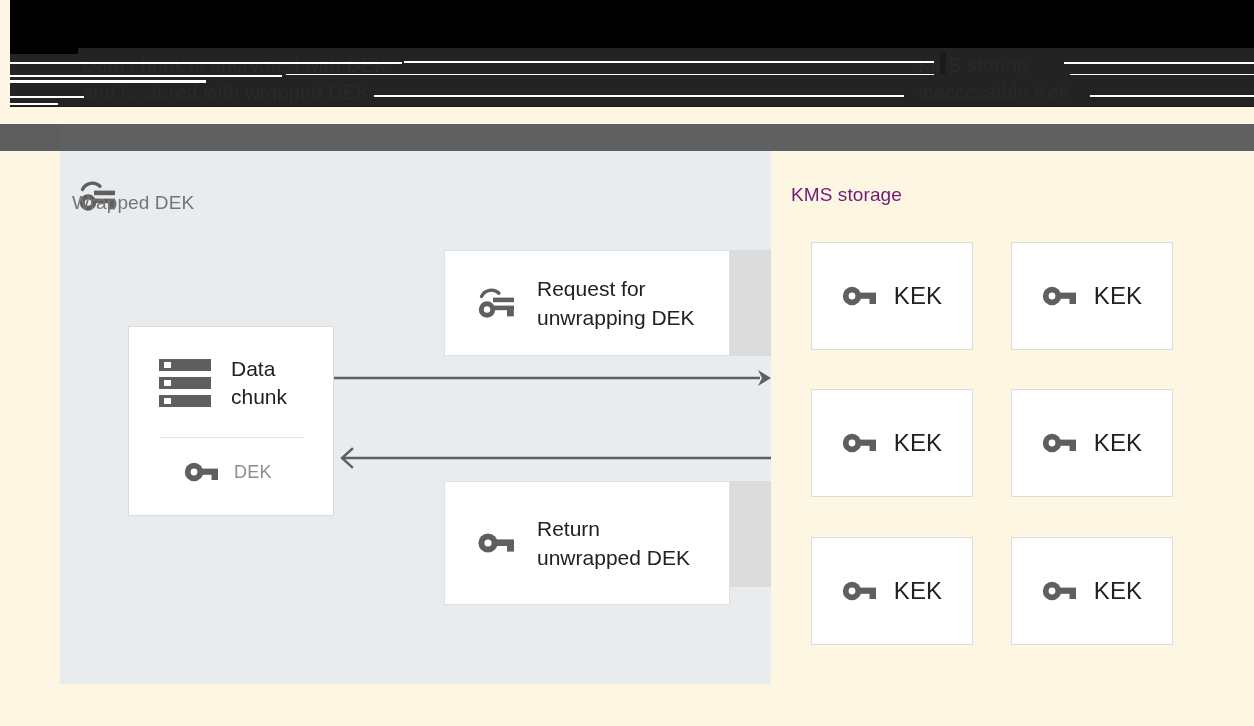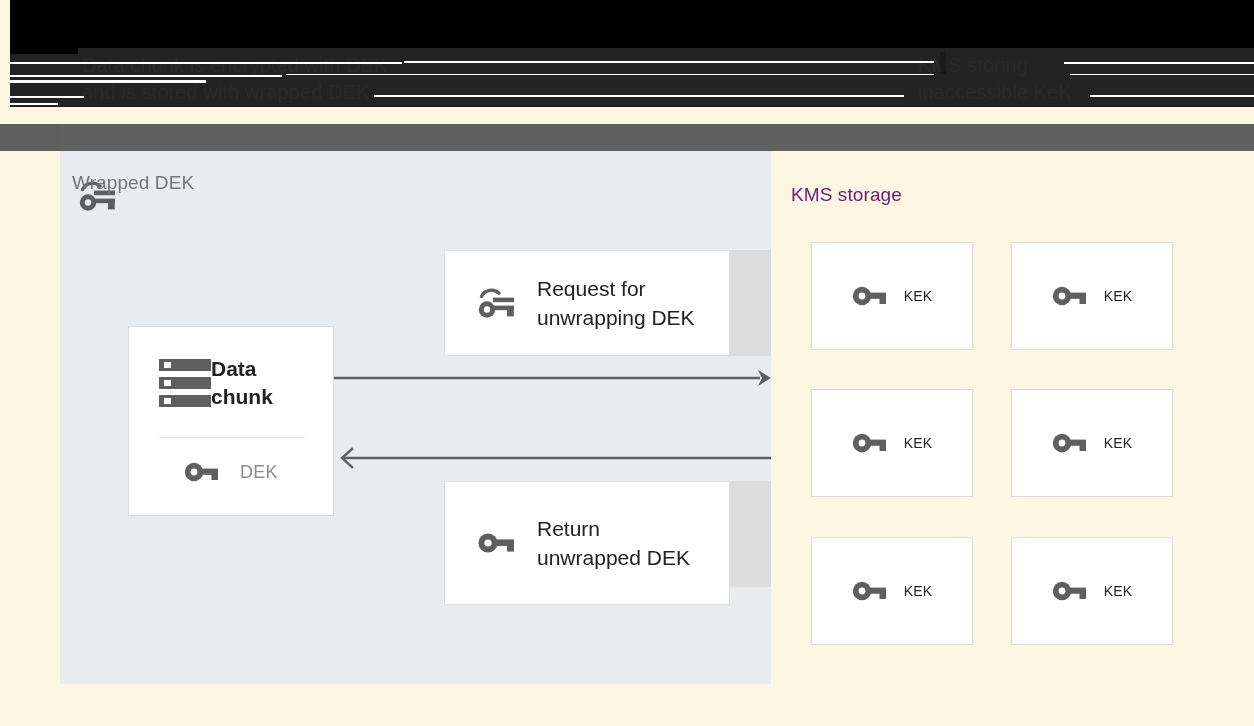--- a/index.html
+++ b/index.html
@@ -67,21 +67,21 @@
 
   
   .panel-left {
     position: absolute;
     left: 60px; top: 151px;
     width: 711px; height: 533px;
     background: #e8ecef;
   }
   .panel-left-title {
     position: absolute;
-    left: 72px; top: 172px;
+    left: 72px; top: 192px;
     font-size: 19px;
     color: #757575;
     letter-spacing: .1px;
   }
   .icon-wrapped-dek {
     position: absolute;
     left: 78px; top: 180px;
     width: 40px; height: 32px;
   }
 
@@ -100,41 +100,41 @@
     left: 128px; top: 326px;
     width: 206px; height: 190px;
     background: #ffffff;
     border: 1px solid #dcdcdc;
   }
   .dc-row {
     position: absolute;
     left: 30px; top: 28px;
     display: flex;
     align-items: flex-start;
-    font-weight: bold;
+    gap: 20px;
   }
   .icon-server { width: 52px; height: 50px; flex: 0 0 52px; margin-top: 3px; }
   .dc-label {
     font-size: 21px;
     line-height: 28px;
     color: #212121;
     white-space: pre-line;
   }
   .dc-divider {
     position: absolute;
     left: 30px; top: 110px;
     width: 146px; height: 1px;
     background: #e4e4e4;
   }
   .dc-dek-row {
     position: absolute;
     left: 55px; top: 132px;
     display: flex;
     align-items: center;
-    gap: 20px;
+    gap: 14px;
   }
   .icon-key-small { width: 36px; height: 26px; flex: 0 0 36px; }
   .dc-dek-label { font-size: 18px; color: #8c8c8c; letter-spacing: .3px; }
 
   
   .msg-shadowstrip {
     position: absolute;
     background: #dcdcdc;
   }
   .card-msg {
@@ -168,21 +168,21 @@
     position: absolute;
     width: 162px; height: 108px;
     background: #ffffff;
     border: 1px solid #dcdcdc;
     display: flex;
     align-items: center;
     justify-content: center;
     gap: 16px;
   }
   .kek-box .icon-key-kek { width: 36px; height: 26px; flex: 0 0 36px; }
-  .kek-label { font-size: 14px; color: #212121; letter-spacing: .2px; }
+  .kek-label { font-size: 24px; color: #212121; letter-spacing: .2px; }
 </style>
 </head>
 <body>
 
 <div id="stage">
 
   <div class="header-dark">
     <div class="header-dark-top-solid"></div>
 
     <div class="caption-block caption-left">Data chunk is encrypted with DEK

